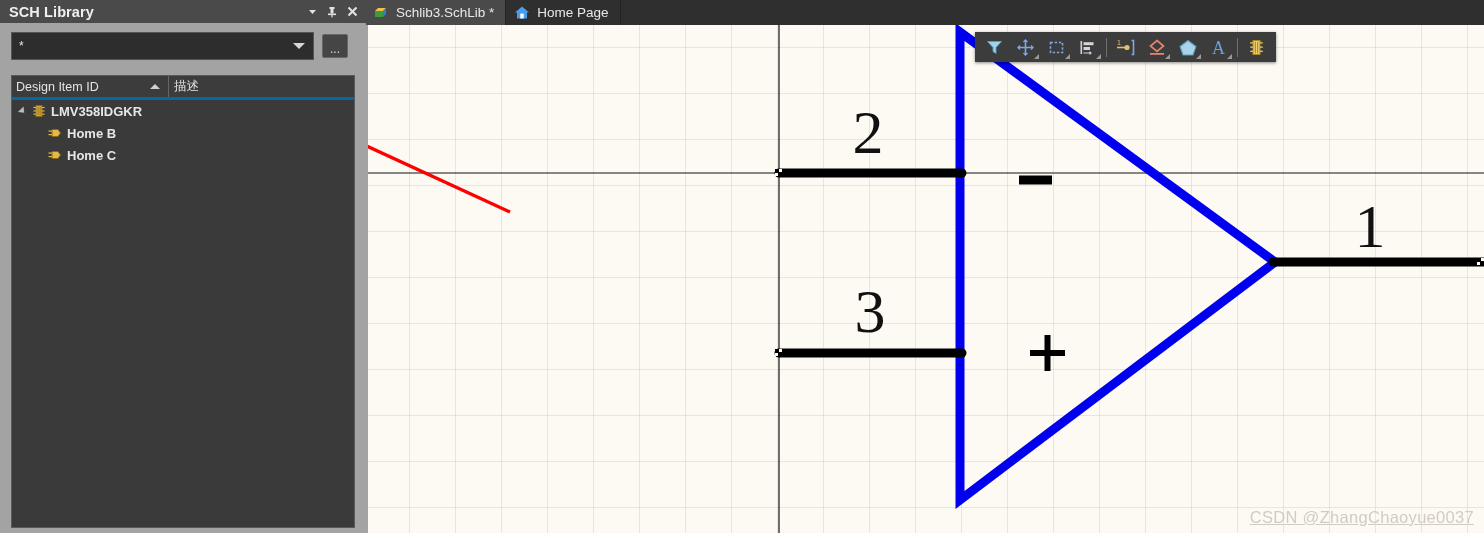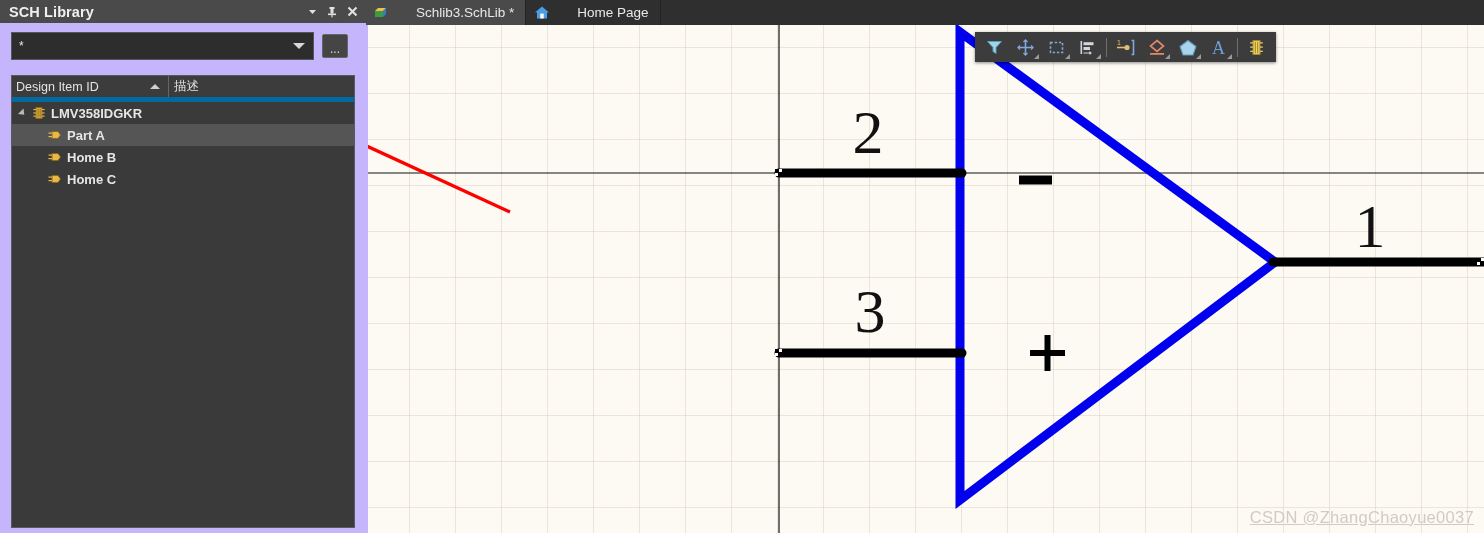--- a/index.html
+++ b/index.html
@@ -22,21 +22,21 @@
     overflow: hidden;
     background: #2b2b2b;
   }
 
   
   #sch-panel {
     position: absolute;
     left: 0; top: 0;
     width: 394px;
     height: 533px;
-    background: #c4b5fd;
+    background: #a3a3a3;
     box-sizing: border-box;
   }
   #panel-titlebar {
     position: absolute;
     left: 0; top: 0;
     width: 366px; height: 23px;
     background: #4a4a4a;
     display: flex;
     align-items: center;
   }
@@ -118,21 +118,21 @@
     height: 453px;
     background: #3a3a3a;
     border: 1px solid #5a5a5a;
     box-sizing: border-box;
     overflow: hidden;
   }
   #grid-header {
     height: 21px;
     display: flex;
     background: #3c3c3c;
-    border-bottom: 5px solid #0369a1;
+    border-bottom: 3px solid #0369a1;
     align-items: center;
   }
   .gh-cell {
     height: 21px;
     display: flex;
     align-items: center;
     color: #e4e4e4;
     font-size: 12.5px;
     box-sizing: border-box;
     position: relative;
@@ -185,21 +185,20 @@
   .tab {
     display: flex;
     align-items: center;
     padding: 0 11px 0 8px;
     font-size: 13.5px;
     color: #e8e8e8;
     box-sizing: border-box;
     white-space: nowrap;
     height: 25px;
     border-right: 1px solid #222;
-    gap: 20px;
   }
   .tab.active { background: #4a4a4a; }
   .tab .tab-ic { margin-right: 7px; display: flex; align-items: center; }
   .tab .tab-ic svg { display: block; }
 
   
   #canvas {
     position: absolute;
     left: 368px; top: 25px;
     width: 1116px;
@@ -324,31 +323,20 @@
             <rect x="1.4" y="6.4" width="2.6" height="1.1" fill="#e8b84b"></rect>
             <rect x="1.4" y="9.6" width="2.6" height="1.1" fill="#e8b84b"></rect>
             <rect x="10" y="3" width="2.6" height="1.1" fill="#e8b84b"></rect>
             <rect x="10" y="6.4" width="2.6" height="1.1" fill="#e8b84b"></rect>
             <rect x="10" y="9.6" width="2.6" height="1.1" fill="#e8b84b"></rect>
           </svg>
         </span>
         <span class="row-label">LMV358IDGKR</span>
       </div>
 
-      <div class="tree-row selected">
-        <span class="indent"></span>
-        <span class="ic">
-          <svg width="16" height="12" viewBox="0 0 16 12">
-            <path d="M5 2.5 H11 L13.5 6 L11 9.5 H5 Z" fill="#e8b84b" stroke="#8a6a15" stroke-width="1"></path>
-            <rect x="1.5" y="3.5" width="3.5" height="1.2" fill="#e8b84b"></rect>
-            <rect x="1.5" y="7" width="3.5" height="1.2" fill="#e8b84b"></rect>
-          </svg>
-        </span>
-        <span class="row-label">Part A</span>
-      </div>
 
       <div class="tree-row">
         <span class="indent"></span>
         <span class="ic">
           <svg width="16" height="12" viewBox="0 0 16 12">
             <path d="M5 2.5 H11 L13.5 6 L11 9.5 H5 Z" fill="#e8b84b" stroke="#8a6a15" stroke-width="1"></path>
             <rect x="1.5" y="3.5" width="3.5" height="1.2" fill="#e8b84b"></rect>
             <rect x="1.5" y="7" width="3.5" height="1.2" fill="#e8b84b"></rect>
           </svg>
         </span>

